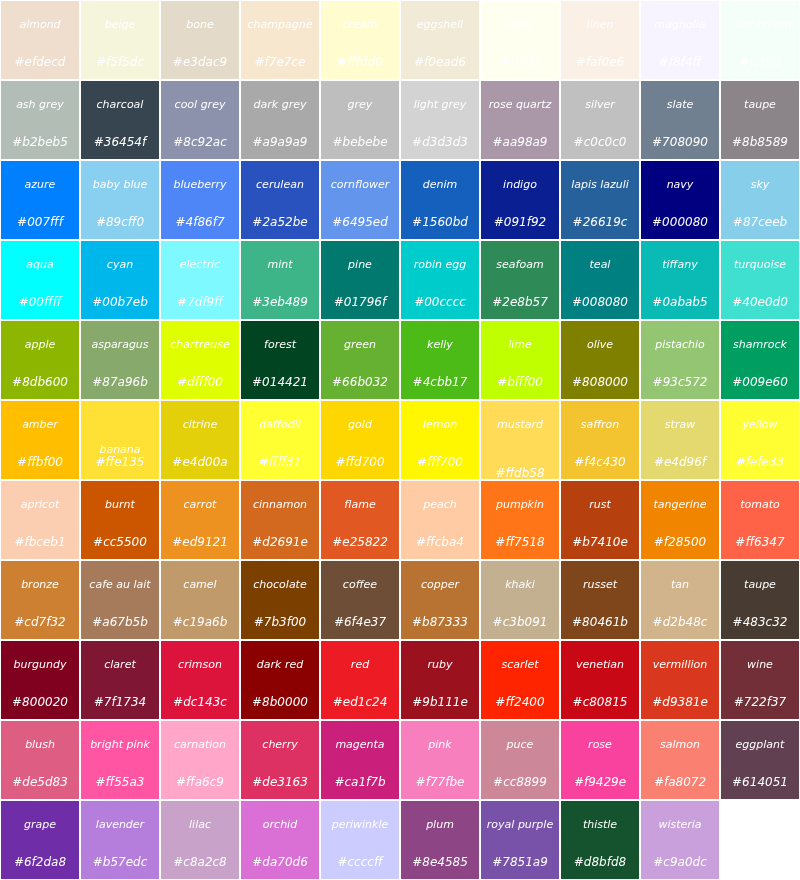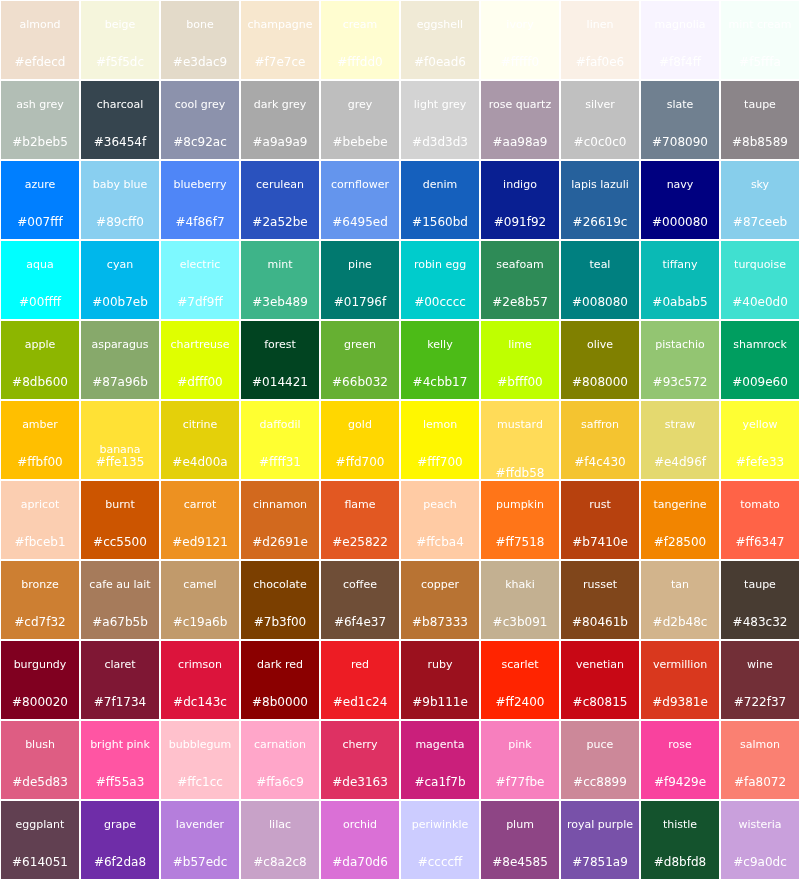--- a/index.html
+++ b/index.html
@@ -11,20 +11,21 @@
     overflow:hidden;
   }
   #palette-grid {
     width:800px;
     height:632px;
     display:grid;
     grid-template-columns:repeat(10, 80px);
     grid-template-rows:repeat(11, 80px);
     gap:0;
     background:#ffffff;
+    font-style:italic;
   }
   .swatch {
     position:relative;
     width:80px;
     height:80px;
     border:1px solid #ffffff;
     border-width:1px;
     display:flex;
     flex-direction:column;
     justify-content:space-between;
@@ -418,24 +419,20 @@
       <div class="swatch-hex">#722f37</div>
     </div>
     <div class="swatch" style="background-color: rgb(222, 93, 131);">
       <div class="swatch-name">blush</div>
       <div class="swatch-hex">#de5d83</div>
     </div>
     <div class="swatch" style="background-color: rgb(255, 85, 163);">
       <div class="swatch-name">bright pink</div>
       <div class="swatch-hex">#ff55a3</div>
     </div>
-    <div class="swatch" style="background-color: rgb(255, 193, 204);">
-      <div class="swatch-name">bubblegum</div>
-      <div class="swatch-hex">#ffc1cc</div>
-    </div>
     <div class="swatch" style="background-color: rgb(255, 166, 201);">
       <div class="swatch-name">carnation</div>
       <div class="swatch-hex">#ffa6c9</div>
     </div>
     <div class="swatch" style="background-color: rgb(222, 49, 99);">
       <div class="swatch-name">cherry</div>
       <div class="swatch-hex">#de3163</div>
     </div>
     <div class="swatch" style="background-color: rgb(202, 31, 123);">
       <div class="swatch-name">magenta</div>

